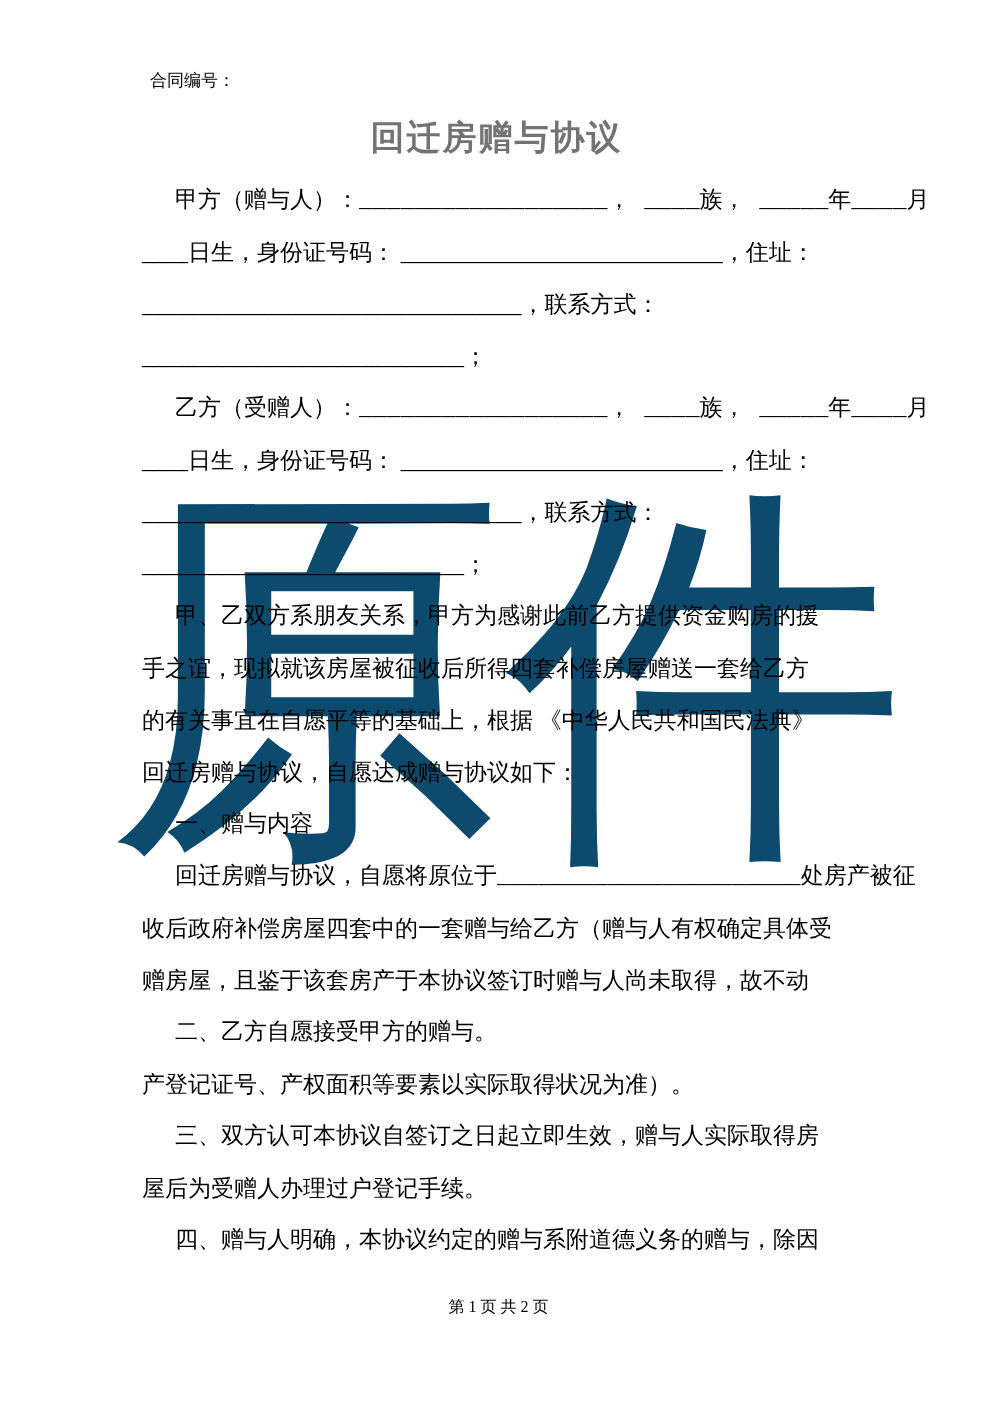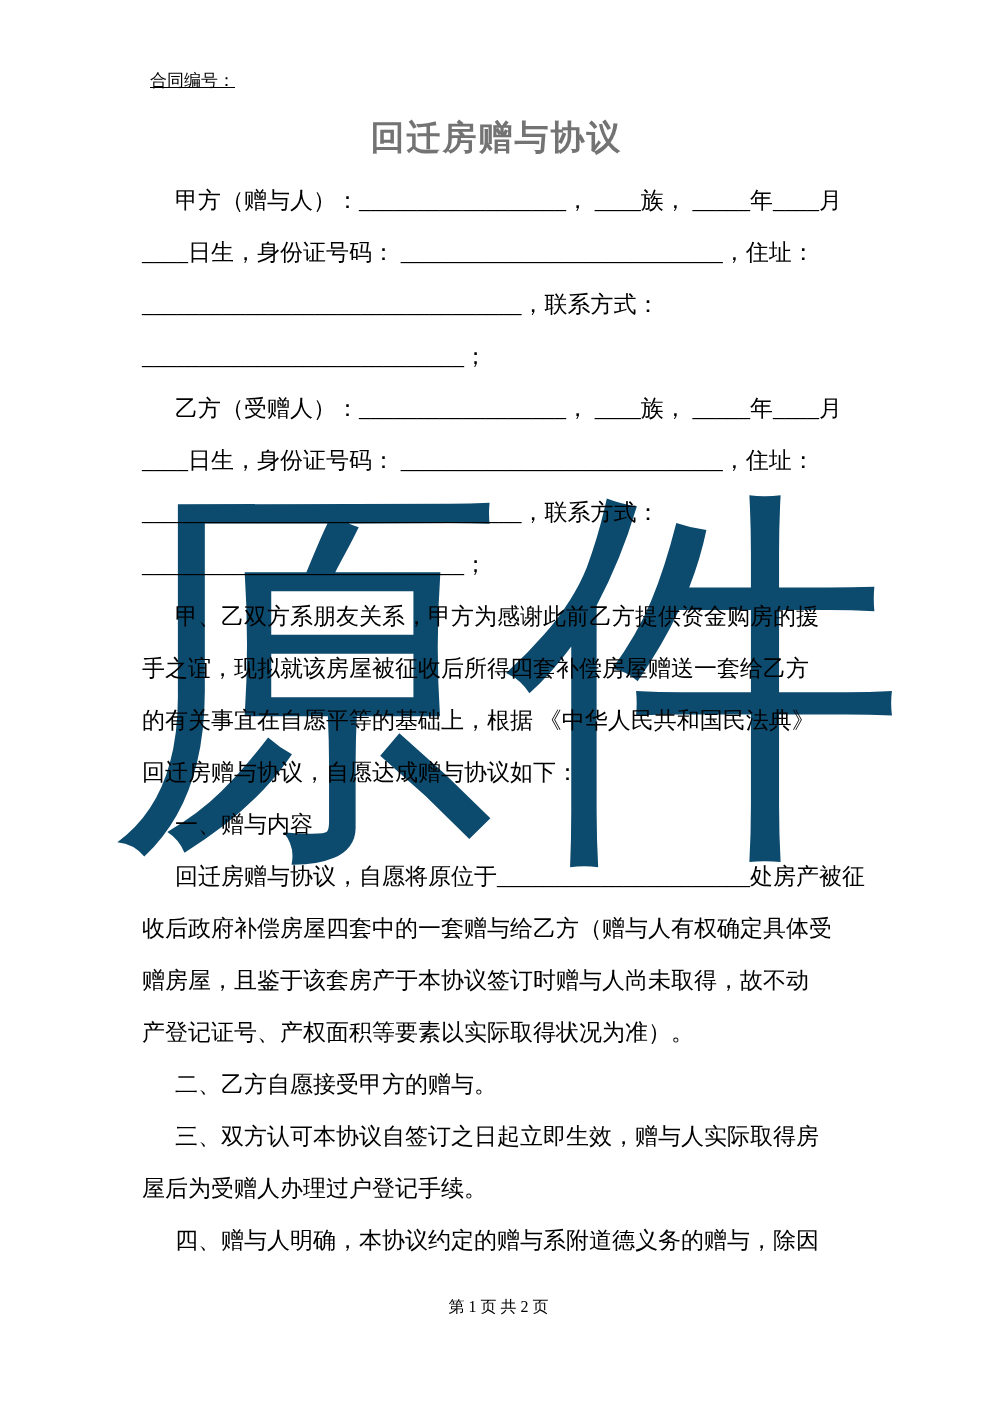--- a/index.html
+++ b/index.html
@@ -17,21 +17,20 @@
     color: #000000;
   }
   .contract-no {
     position: absolute;
     left: 150px;
     top: 71px;
     font-size: 17px;
     line-height: 20px;
     z-index: 2;
     white-space: pre;
-    text-decoration: underline;
   }
   .doc-title {
     position: absolute;
     left: 0;
     top: 117px;
     width: 100%;
     margin: 0;
     text-align: center;
     font-size: 34px;
     line-height: 42px;
@@ -60,20 +59,21 @@
   }
   .line {
     height: 52px;
     line-height: 52px;
     font-size: 23px;
     white-space: pre;
     overflow: visible;
   }
   .line.ind {
     padding-left: 33px;
+    font-family: Liberation Mono, monospace;
   }
   .page-footer {
     position: absolute;
     left: 2px;
     top: 1297px;
     width: 100%;
     text-align: center;
     font-size: 16px;
     line-height: 20px;
     z-index: 2;
@@ -101,22 +101,22 @@
       <div class="line">_________________________________，联系方式：</div>
       <div class="line">____________________________；</div>
       <div class="line ind">甲、乙双方系朋友关系，甲方为感谢此前乙方提供资金购房的援</div>
       <div class="line">手之谊，现拟就该房屋被征收后所得四套补偿房屋赠送一套给乙方</div>
       <div class="line">的有关事宜在自愿平等的基础上，根据 《中华人民共和国民法典》</div>
       <div class="line">回迁房赠与协议，自愿达成赠与协议如下：</div>
       <div class="line ind">一、赠与内容</div>
       <div class="line ind">回迁房赠与协议，自愿将原位于______________________处房产被征</div>
       <div class="line">收后政府补偿房屋四套中的一套赠与给乙方（赠与人有权确定具体受</div>
       <div class="line">赠房屋，且鉴于该套房产于本协议签订时赠与人尚未取得，故不动</div>
+      <div class="line ind">二、乙方自愿接受甲方的赠与。</div>
       <div class="line">产登记证号、产权面积等要素以实际取得状况为准）。</div>
-      <div class="line ind">二、乙方自愿接受甲方的赠与。</div>
       <div class="line ind">三、双方认可本协议自签订之日起立即生效，赠与人实际取得房</div>
       <div class="line">屋后为受赠人办理过户登记手续。</div>
       <div class="line ind">四、赠与人明确，本协议约定的赠与系附道德义务的赠与，除因</div>
     </div>
 
   <div class="page-footer">第 1 页 共 2 页</div>
 
 </div>
 
 </body></html>

